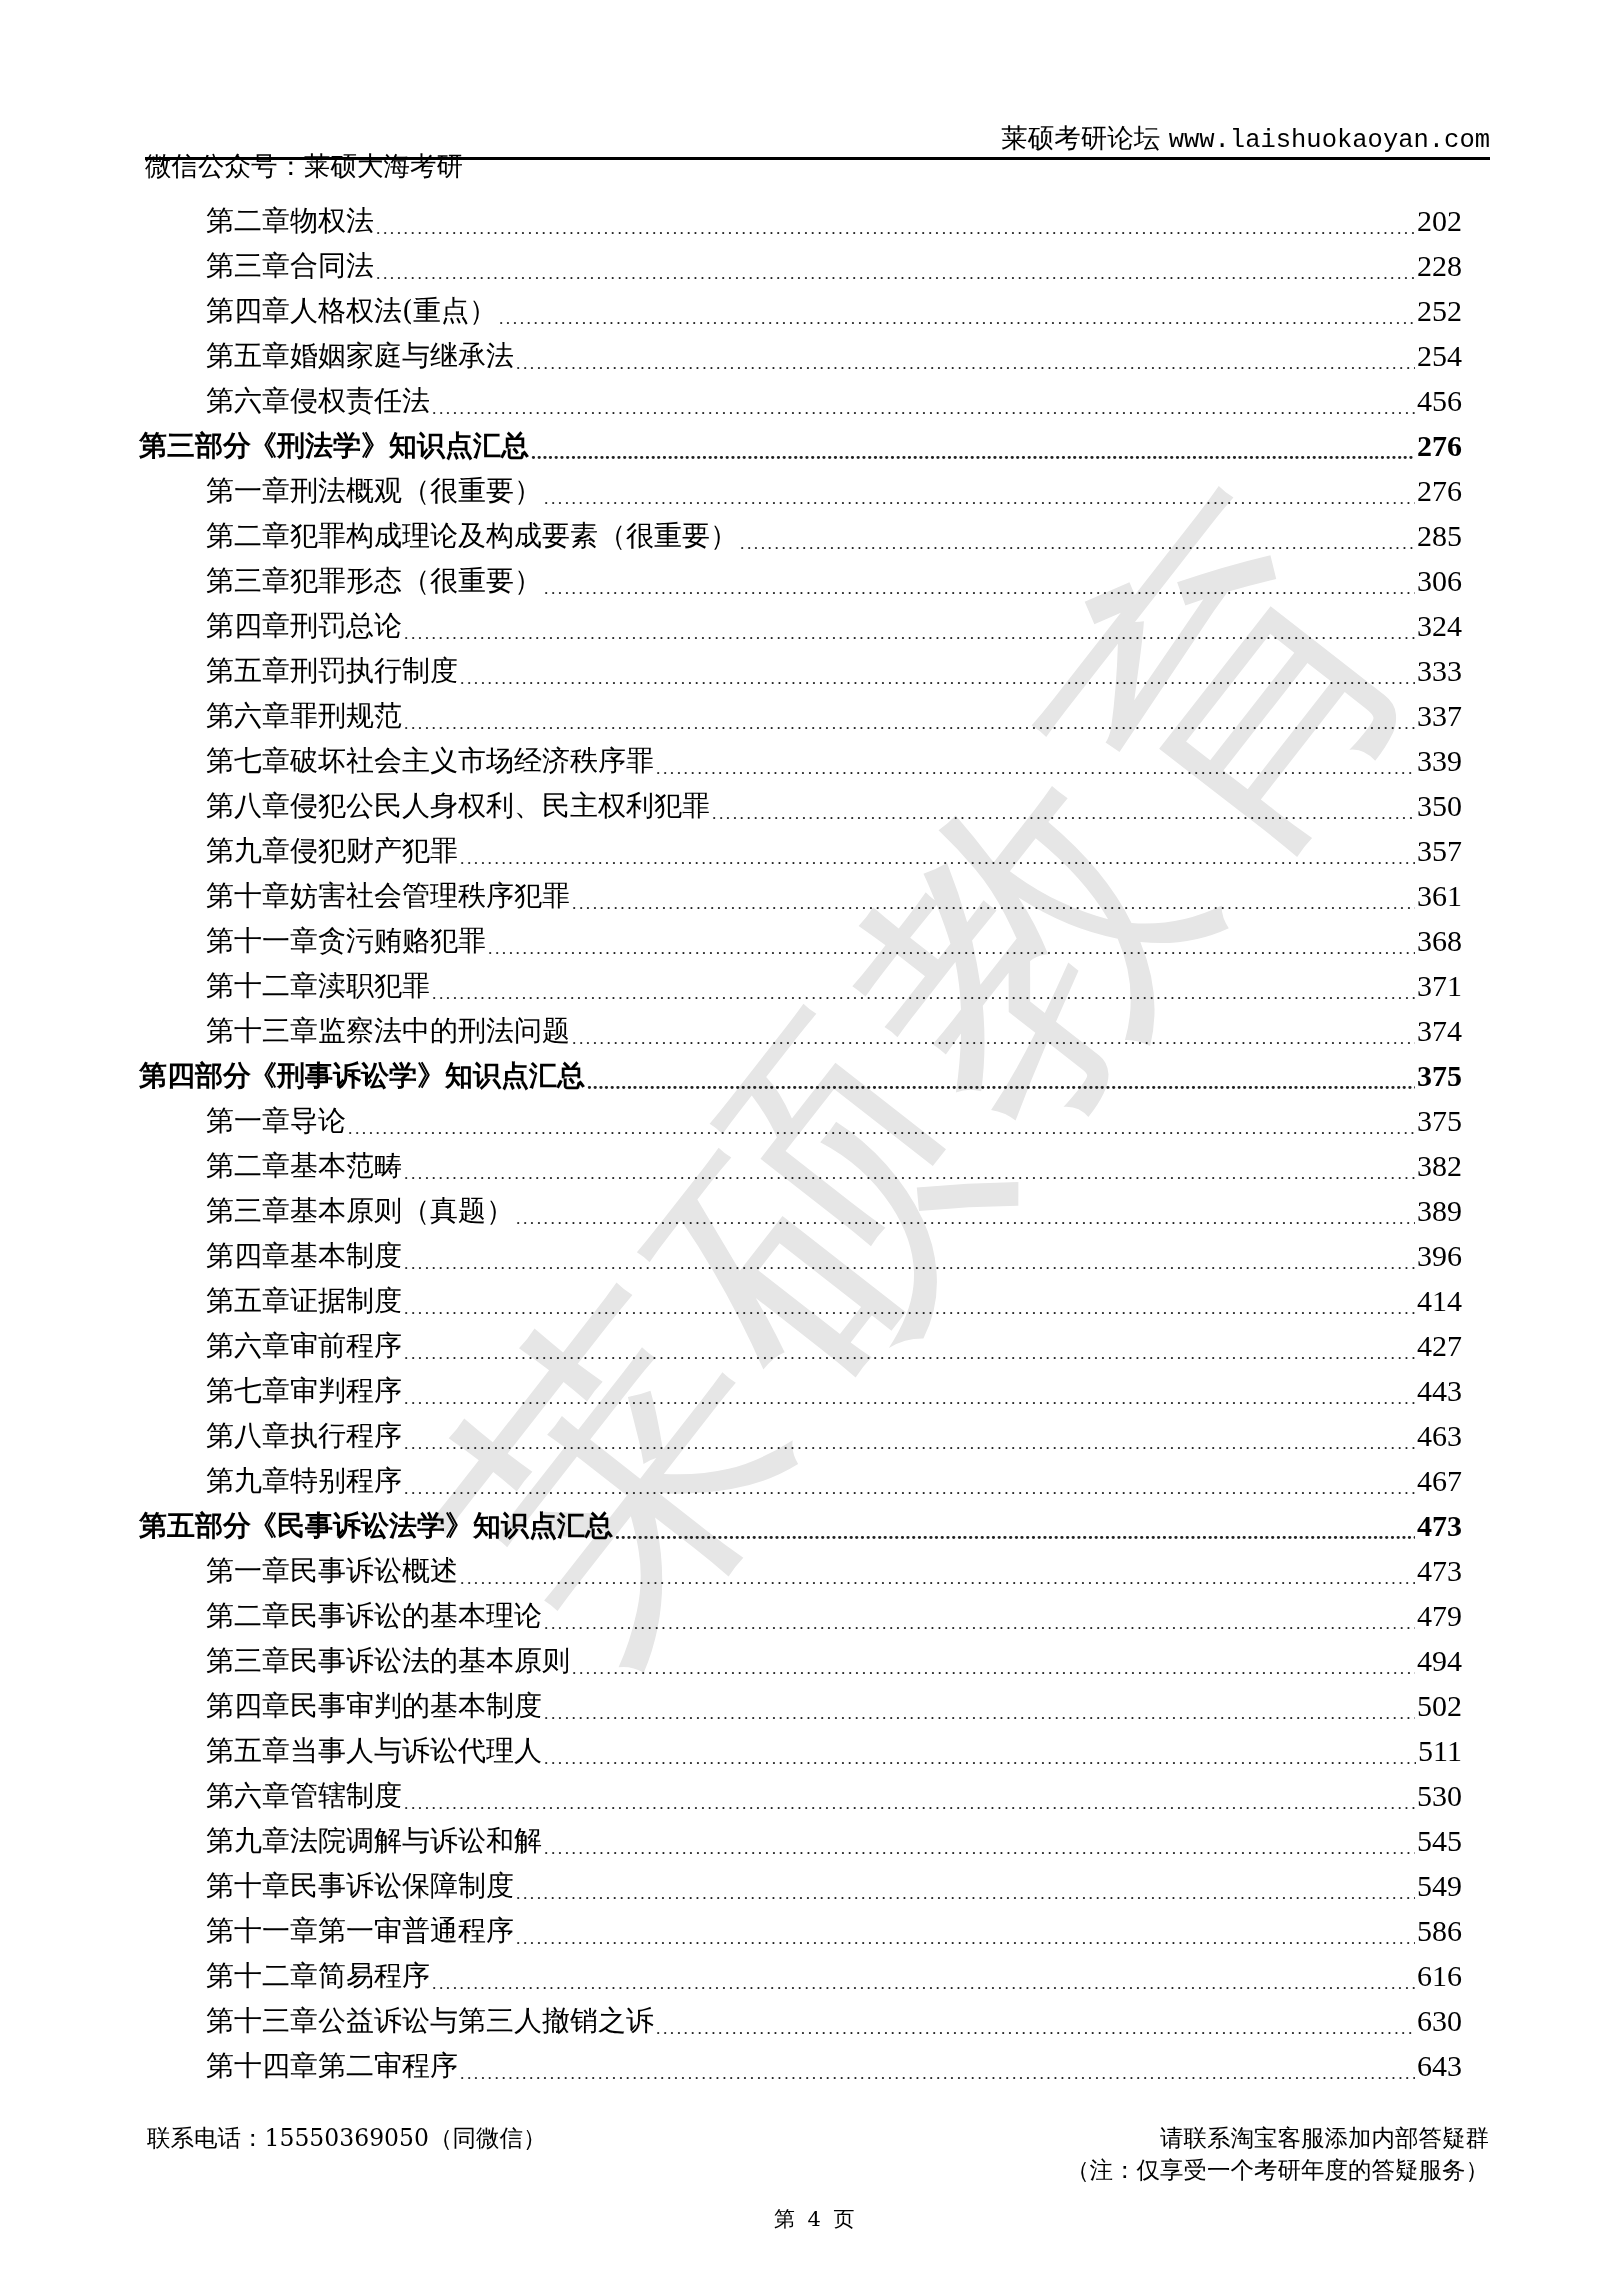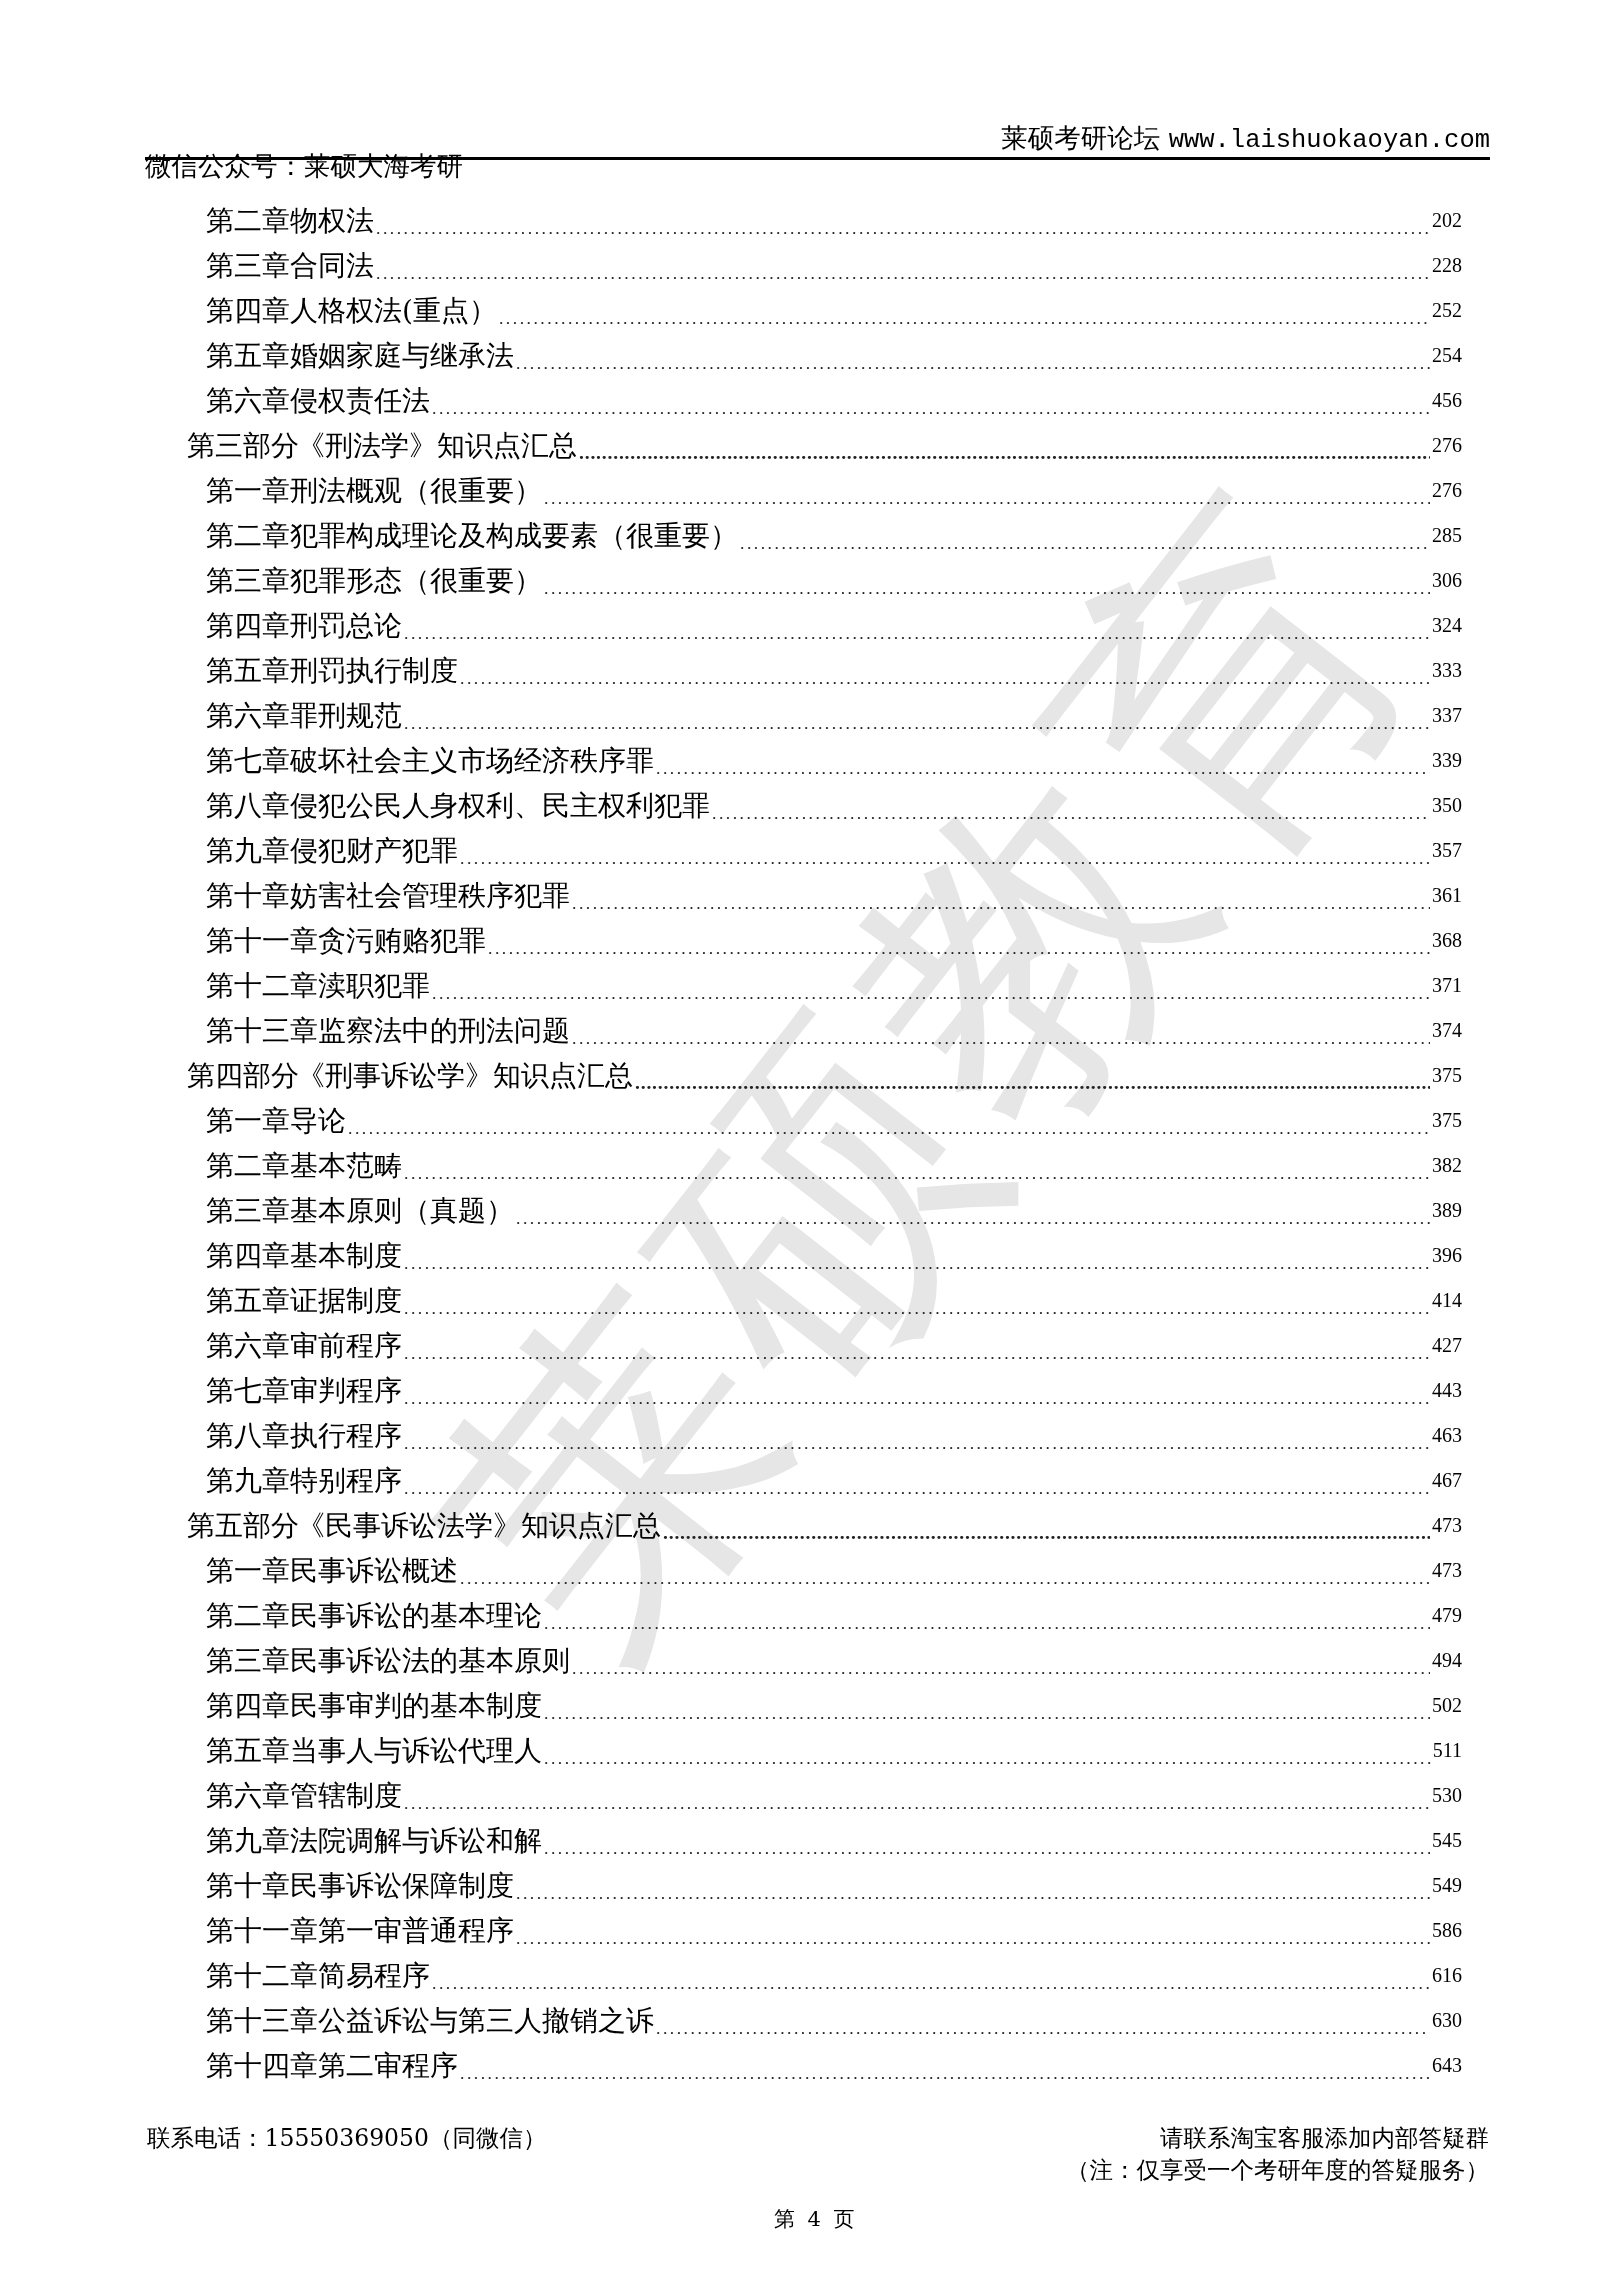--- a/index.html
+++ b/index.html
@@ -12,30 +12,30 @@
                pointer-events: none; z-index: 0; }
   .header { position: absolute; left: 145px; top: 116px; width: 1345px; height: 41px;
             border-bottom: 3.9px solid #000; z-index: 1; }
   .header-left { position: absolute; left: 0; top: 3.9px; font-size: 26.5px; font-family: "DejaVu Serif", serif; letter-spacing: 0px; margin-top: 28px; }
   .header-right { position: absolute; right: 0; top: 3.9px; font-size: 26.5px; font-family: "DejaVu Serif", serif; }
   .header-right .url { font-family: "Liberation Mono", "DejaVu Sans Mono", monospace; font-size: 25.5px; }
   .toc { position: absolute; left: 139px; top: 198px; width: 1323px; z-index: 1; }
   .row { position: relative; height: 45px; display: flex; align-items: center;
          font-size: 28px; font-family: "DejaVu Serif", serif; white-space: nowrap; }
   .row.chapter { padding-left: 67px; }
-  .row.part { font-weight: normal; margin-left: 48px; }
+  .row.part { font-weight: bold; }
   .row .label { display: inline-block; }
   .row.chapter .label { width: 131px; }
   .row.chapter .label.long { width: 165px; }
   .row.part .label { width: 110px; }
   .row .title { display: inline-block; flex: 0 0 auto; padding-right: 2px; }
   .row .leader { flex: 1 1 auto; overflow: hidden; height: 1.1em; position: relative; top: 2.9px; }
   .row .leader::after { content: "......................................................................................................................................................................................................................................................"; letter-spacing: 2.5px; font-size: 17.6px; color: #222; font-family: "Liberation Serif", serif; }
   .row.part .leader::after { font-weight: bold; letter-spacing: 0.8px; font-size: 19.6px; }
-  .row .page { flex: 0 0 auto; font-family: "Liberation Serif", serif; font-size: 20px; padding-left: 2px; }
+  .row .page { flex: 0 0 auto; font-family: "Liberation Serif", serif; font-size: 30px; padding-left: 2px; }
   .footer-left { position: absolute; left: 147px; top: 2122px; font-size: 23.5px; font-family: "DejaVu Serif", serif; z-index: 1; }
   .footer-right { position: absolute; right: 131px; top: 2122px; font-size: 23.5px; text-align: right; line-height: 32px; font-family: "DejaVu Serif", serif; z-index: 1; }
   .page-number { position: absolute; left: 774px; top: 2205px; font-size: 21px; font-family: "DejaVu Serif", serif; word-spacing: 5.9px; z-index: 1; }
 </style>
 </head>
 <body>
 
 <div class="watermark">莱硕教育</div>
 
 <div class="header">

